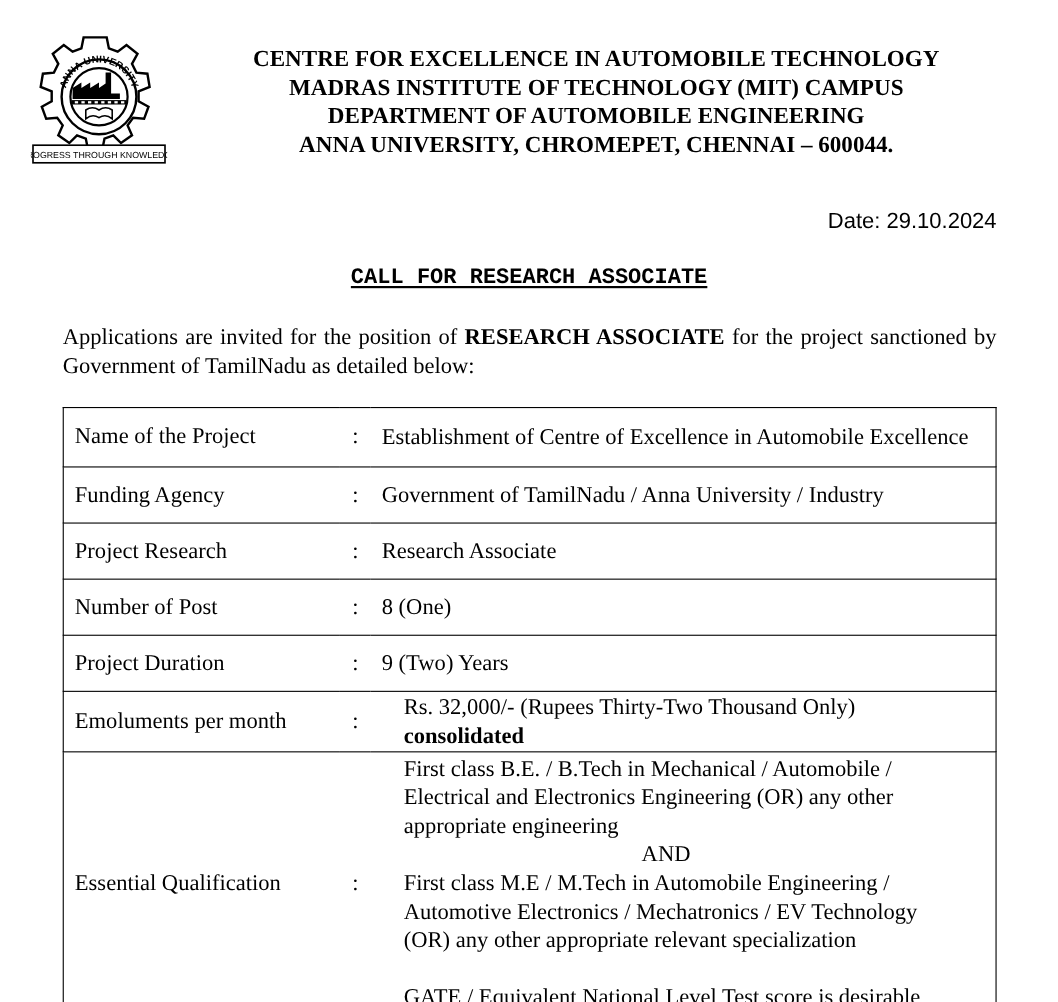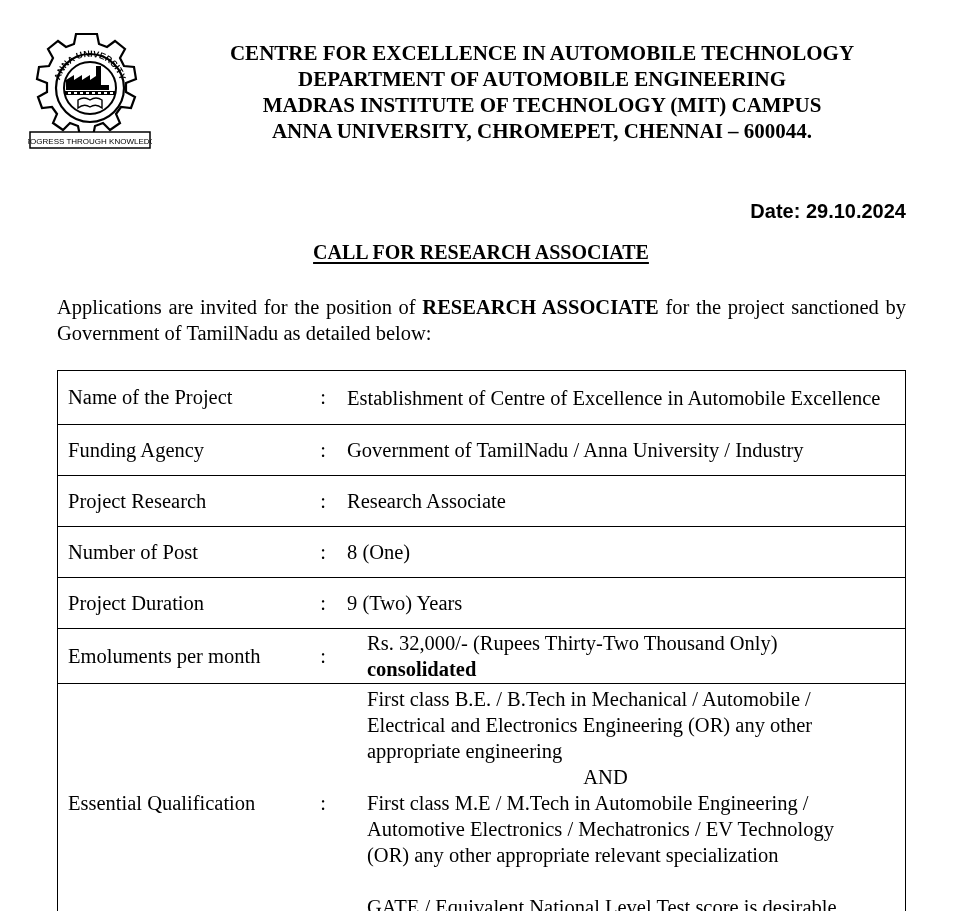--- a/index.html
+++ b/index.html
@@ -6,26 +6,26 @@
   body {
     width: 962px; height: 911px; overflow: hidden; position: relative;
     font-family: "Liberation Serif", serif; color: #000;
   }
   .logo { position: absolute; left: 28px; top: 28px; width: 124px; height: 124px; }
   .header {
     position: absolute; left: 192px; top: 40px; width: 700px;
     text-align: center; font-weight: bold; font-size: 21px; line-height: 26px;
   }
   .date {
-    position: absolute; right: 56px; top: 200px;
-    font-family: "Liberation Sans", sans-serif; font-weight: bold; font-size: 20px;
+    position: absolute; right: 56px; top: 190px;
+    font-family: "Liberation Sans", sans-serif; font-weight: normal; font-size: 20px;
   }
   .title {
     position: absolute; left: 0; width: 962px; top: 241px; text-align: center;
-    font-family: Liberation Serif, serif; font-weight: bold; font-size: 20px;
+    font-family: Liberation Mono, monospace; font-weight: bold; font-size: 20px;
   }
   .title span { text-decoration: underline; text-decoration-thickness: 2px; text-underline-offset: 3px; }
   .intro {
     position: absolute; left: 57px; top: 294px; width: 849px;
     font-size: 20.5px; line-height: 26px; text-align: justify; text-align-last: left;
   }
   .intro b { font-weight: bold; }
   table.details {
     position: absolute; left: 57px; top: 370px; width: 849px;
     border-collapse: collapse; font-size: 20.5px;
@@ -71,22 +71,22 @@
     <text font-family="Liberation Sans, sans-serif" font-size="9" font-weight="bold" fill="#000">
       <textPath href="#ringArc" startOffset="50%" text-anchor="middle">ANNA UNIVERSITY</textPath>
     </text>
     <rect x="2" y="104" width="120" height="16" fill="#fff" stroke="#000" stroke-width="1.5"></rect>
     <text x="62" y="115.5" text-anchor="middle" font-family="Liberation Sans, sans-serif" font-size="8" fill="#000">PROGRESS THROUGH KNOWLEDGE</text>
   </svg>
 </div>
 
 <div class="header">
   <div>CENTRE FOR EXCELLENCE IN AUTOMOBILE TECHNOLOGY</div>
+  <div>MADRAS INSTITUTE OF TECHNOLOGY (MIT) CAMPUS</div>
   <div>DEPARTMENT OF AUTOMOBILE ENGINEERING</div>
-  <div>MADRAS INSTITUTE OF TECHNOLOGY (MIT) CAMPUS</div>
   <div>ANNA UNIVERSITY, CHROMEPET, CHENNAI – 600044.</div>
 </div>
 
 <div class="date">Date: 29.10.2024</div>
 
 <div class="title"><span>CALL FOR RESEARCH ASSOCIATE</span></div>
 
 <div class="intro"><span>Applications are invited for the position of </span><b>RESEARCH ASSOCIATE</b><span> for the project sanctioned by Government of TamilNadu as detailed below:</span></div>
 
 <table class="details">

